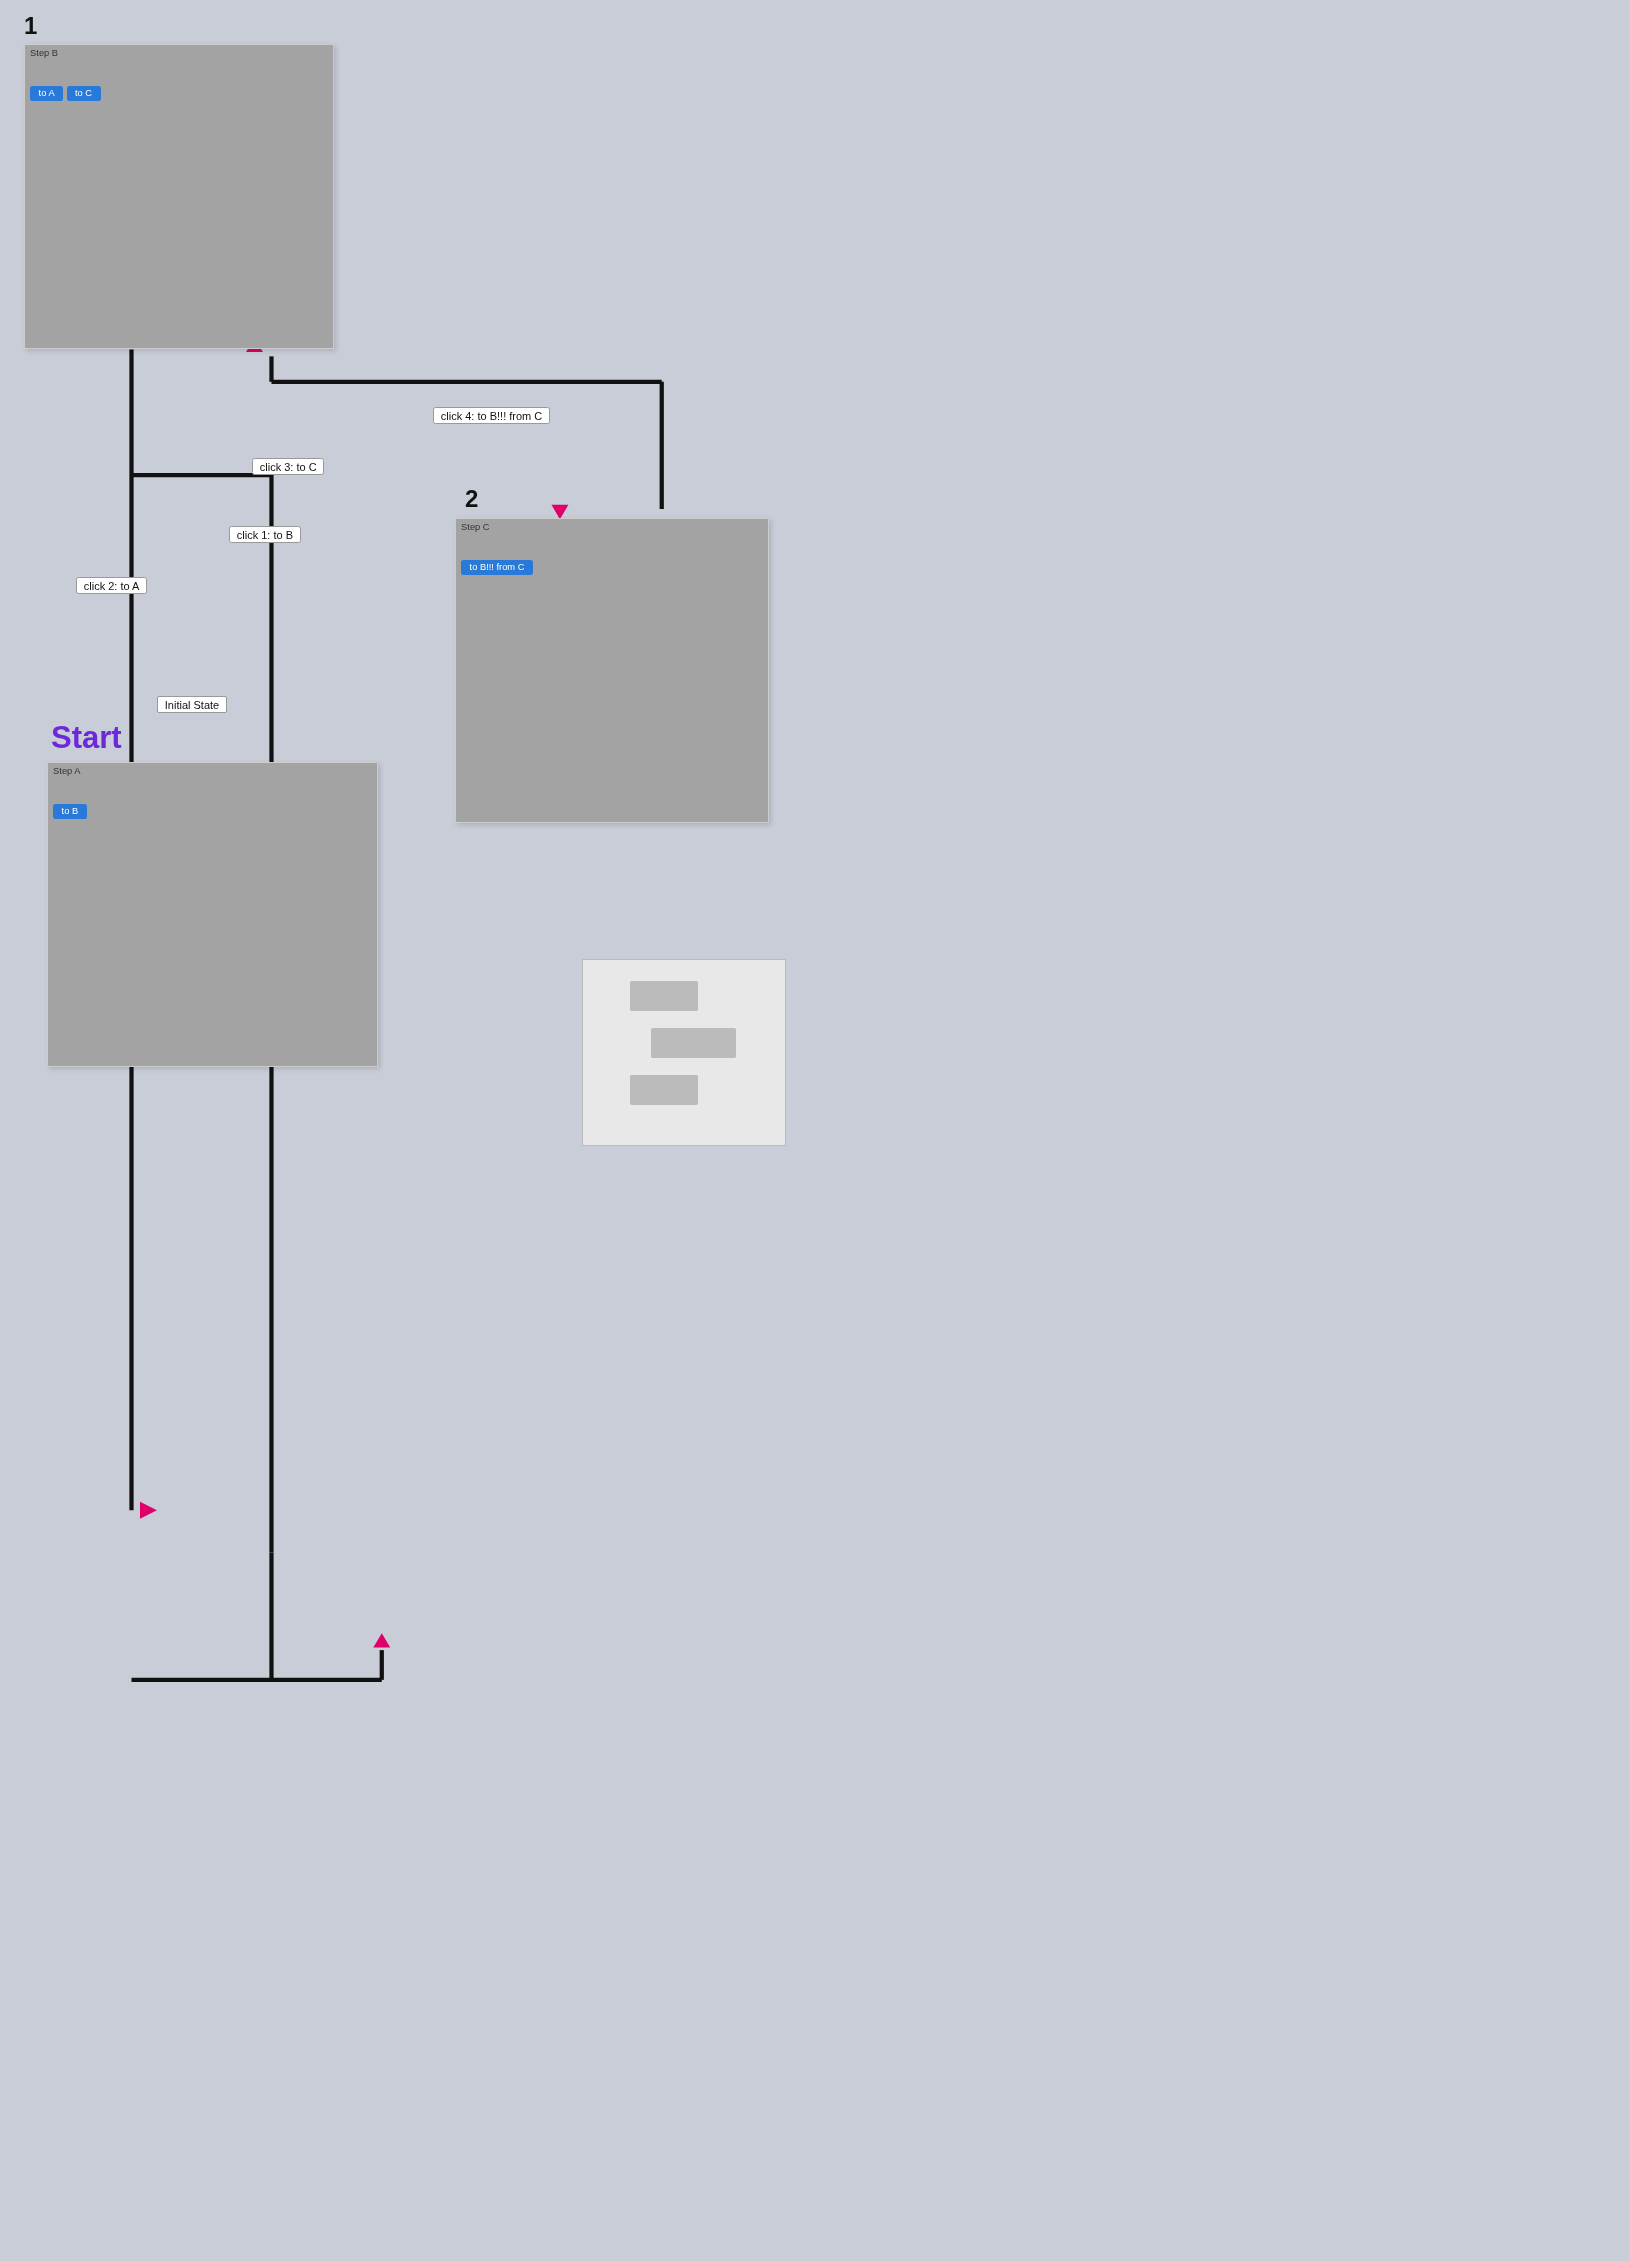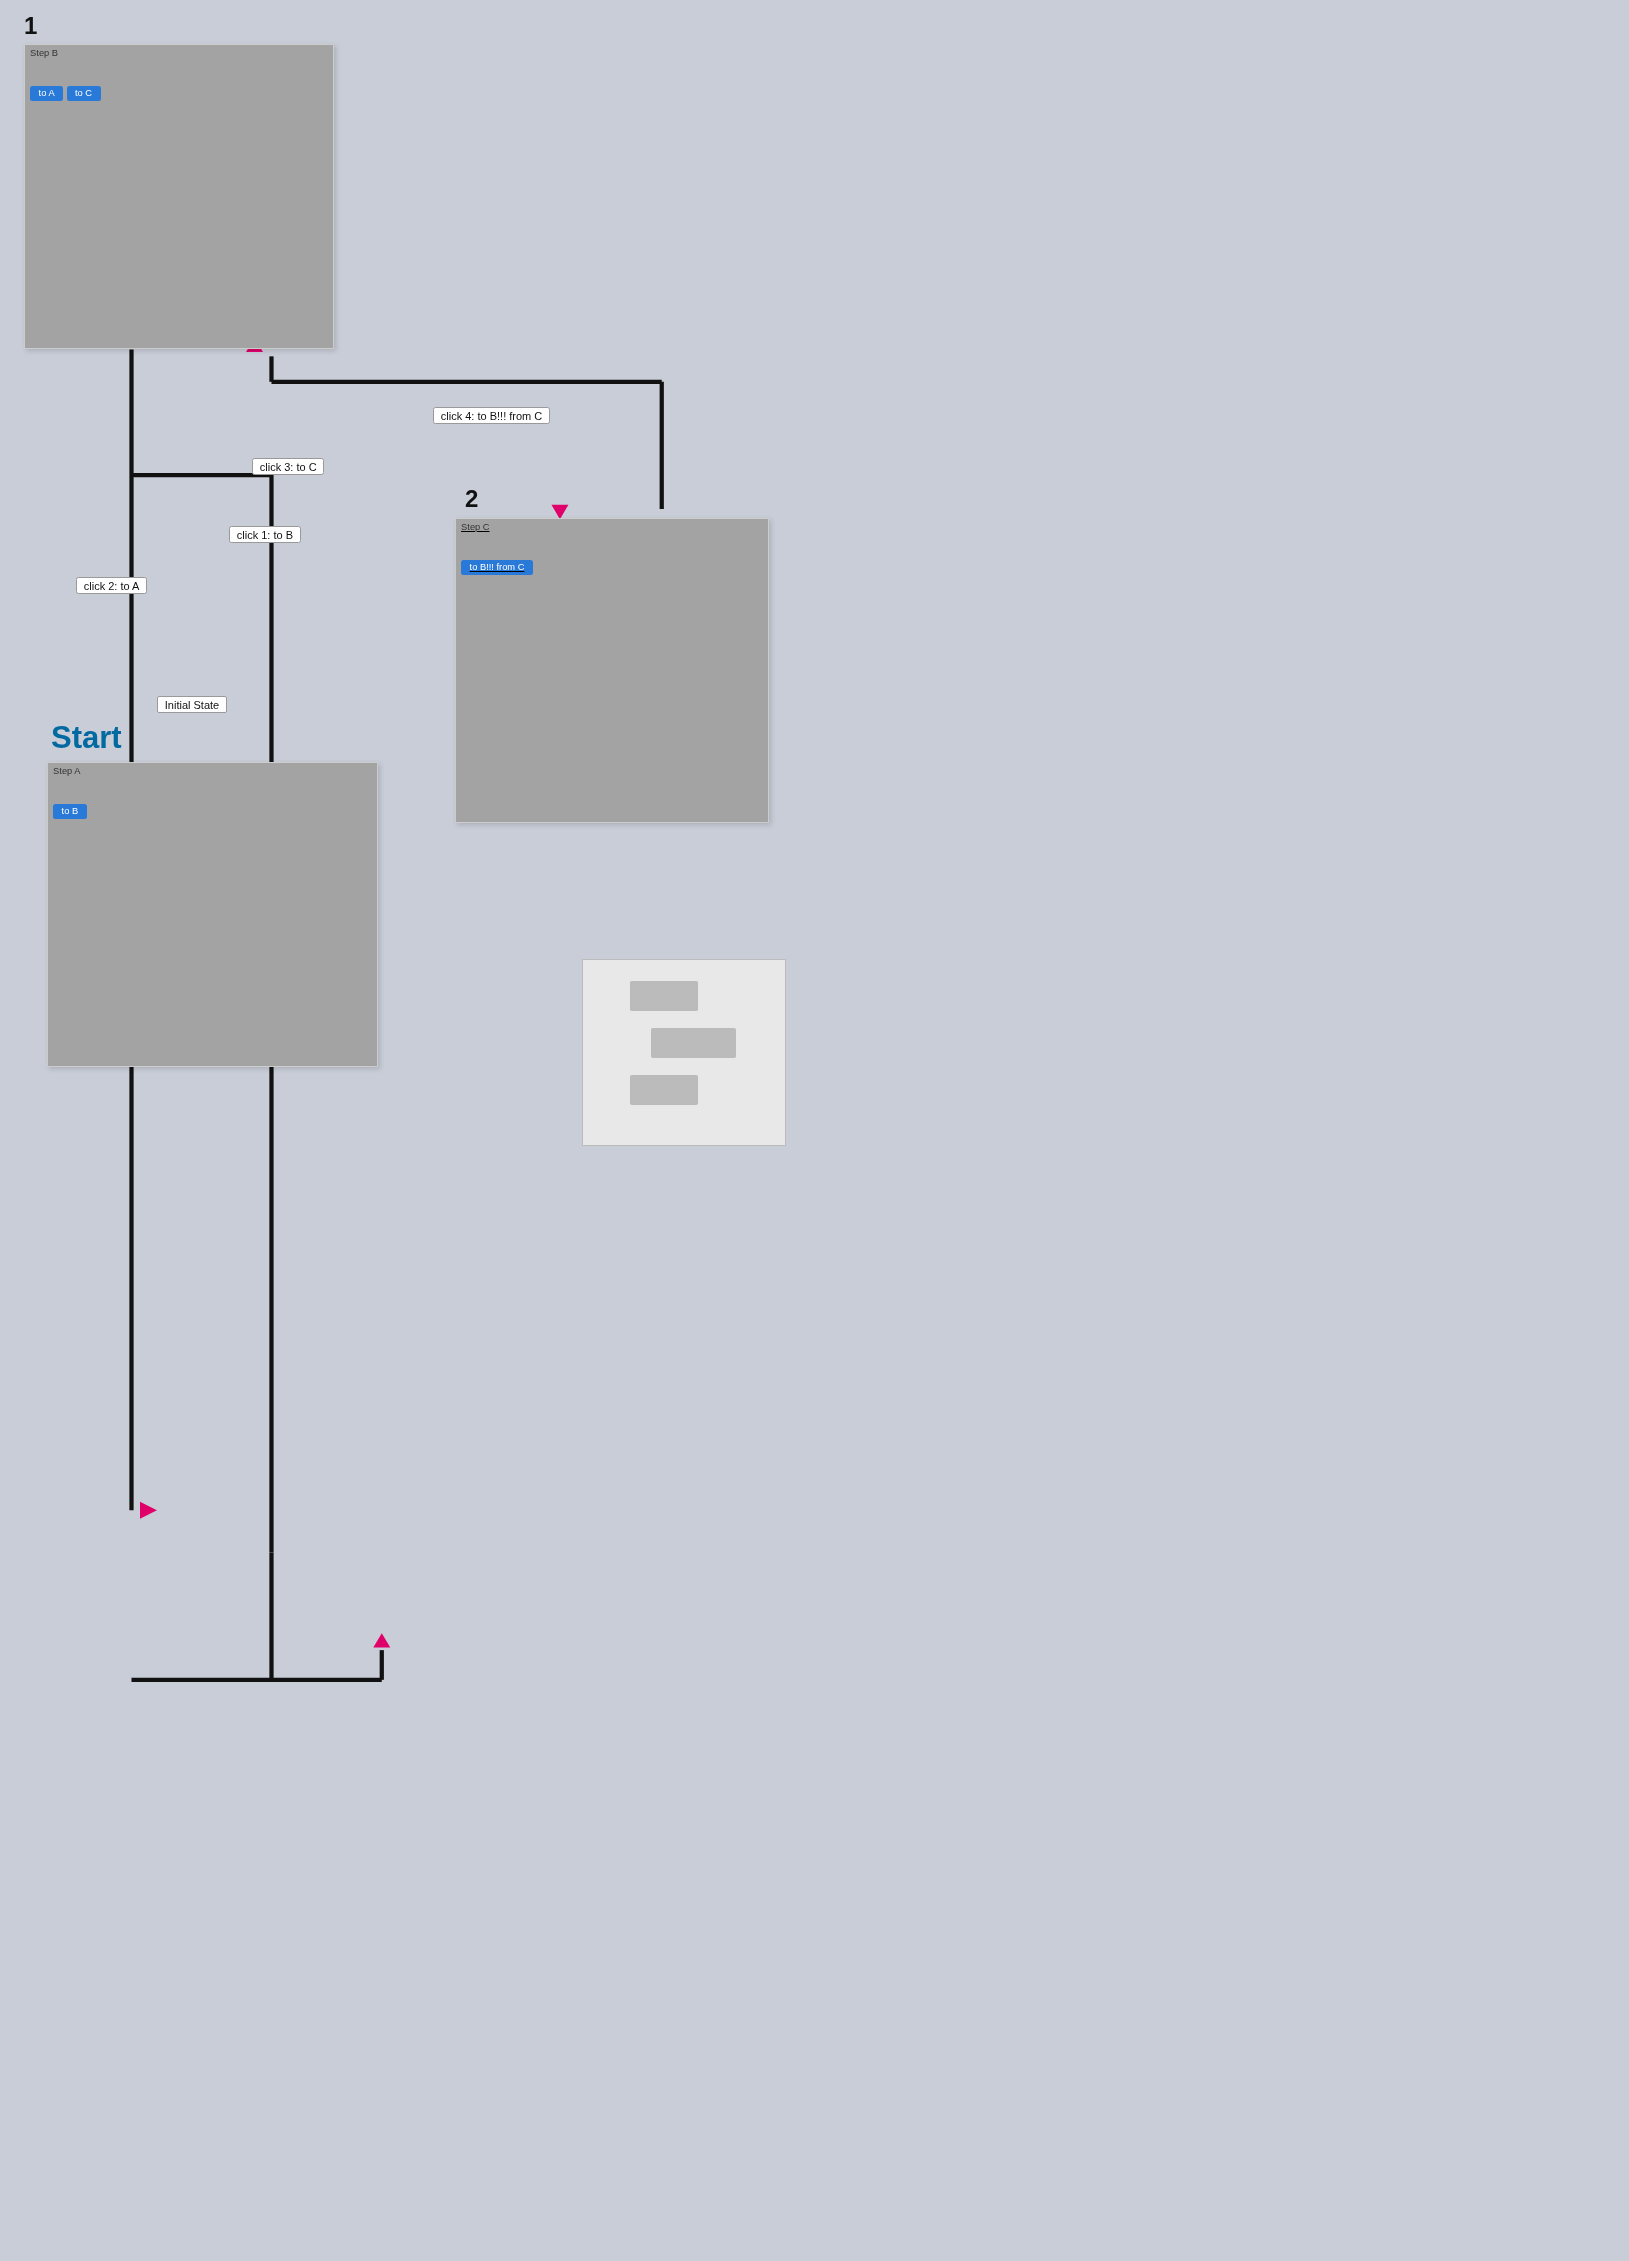--- a/index.html
+++ b/index.html
@@ -57,21 +57,21 @@
       padding: 1.7px 6.8px;
       font-size: 11px;
       color: #111;
       white-space: nowrap;
     }
 
     .start-label {
       position: absolute;
       font-size: 31px;
       font-weight: bold;
-      color: #0369a1;
+      color: #6d28d9;
     }
 
     .initial-state-label {
       position: absolute;
       background: #fff;
       border: 0.8px solid #999;
       border-radius: 2px;
       padding: 1.7px 6.8px;
       font-size: 11px;
       color: #111;
@@ -143,21 +143,21 @@
 <div class="annotation-label" style="left:433px; top:369px;margin-top:38px;">click 4: to B!!! from C</div>
 
 <div class="annotation-label" style="left:252px; top:458px;">click 3: to C</div>
 
 <div class="annotation-label" style="left:229px; top:526px;">click 1: to B</div>
 
 <div class="annotation-label" style="left:76px; top:577px;">click 2: to A</div>
 
 <div class="step-number" style="left:465px; top:485px;">2</div>
 
-<div class="step-card" style="left:455px; top:518px; width:314px; height:305px;text-decoration:underline;">
+<div class="step-card" style="left:455px; top:518px; width:314px; height:305px;">
   <div class="step-card-label">Step C</div>
   <div class="step-card-buttons">
     <button class="btn-blue">to B!!! from C</button>
   </div>
 </div>
 
 <div class="initial-state-label" style="left:157px; top:696px;">Initial State</div>
 
 <div class="start-label" style="left:51px; top:720px;">Start</div>
 

